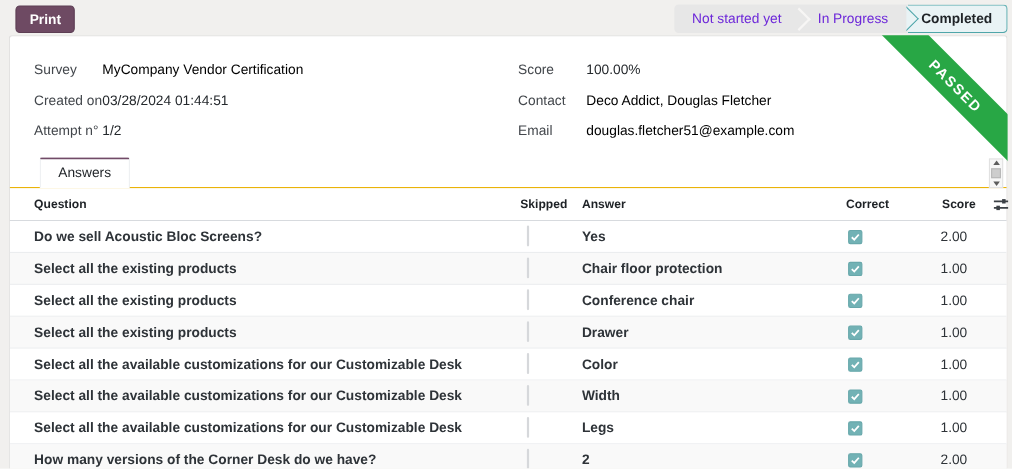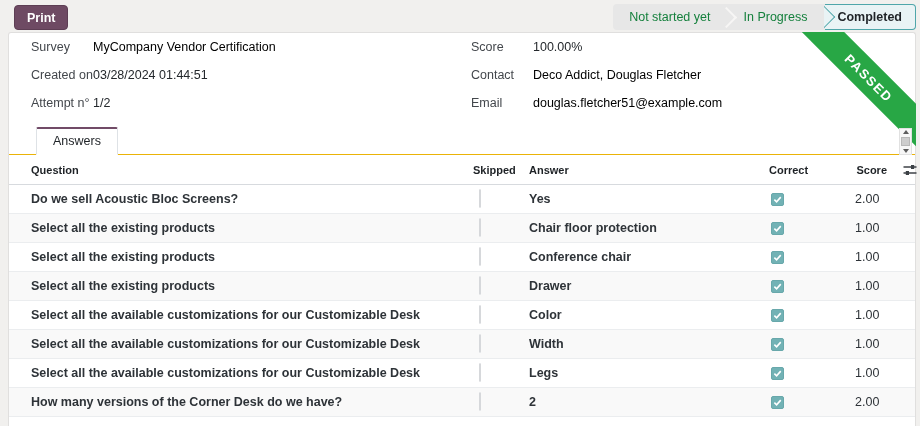--- a/index.html
+++ b/index.html
@@ -13,21 +13,21 @@
     position:absolute; left:14px; top:5px; height:25px; padding:0 12px;
     background:#6e4a63; color:#fff; font-size:12.5px; font-weight:bold;
     border:1px solid #5d3e54; border-radius:4px; cursor:pointer;
     font-family:"Liberation Sans", sans-serif;
   }
   .statusbar { position:absolute; right:4px; top:4px; height:26px; display:flex; align-items:stretch; }
   .status-pill {
     display:flex; align-items:center; background:#e7e7e7; border-radius:4px;
     padding:0 6px 0 0; height:26px;
   }
-  .stage { padding:0 16px; font-size:12.5px; color:#15803d; line-height:26px; white-space:nowrap; }
+  .stage { padding:0 16px; font-size:12.5px; color:#6d28d9; line-height:26px; white-space:nowrap; }
   .chev {
     width:15px; height:15px; transform:rotate(45deg); align-self:center;
     border-top:2px solid #f7f6f5; border-right:2px solid #f7f6f5;
     margin:0 -7px 0 -7px; flex:none;
   }
   .stage-done {
     position:relative; margin-left:-4px; background:#e9f3f5;
     border:1px solid #4fa6aa; border-left:none; border-radius:0 4px 4px 0;
     padding:0 13px 0 12px; height:26px; line-height:24px;
     font-size:12.5px; font-weight:bold; color:#1f2327; white-space:nowrap;
@@ -50,21 +50,21 @@
   .ribbon-corner { position:absolute; top:-1px; right:-1px; width:120px; height:120px;
     overflow:hidden; pointer-events:none; border-top-right-radius:3px; }
   .ribbon-band {
     position:absolute; top:31px; right:-38px; width:170px; height:30px;
     background:#28a745; transform:rotate(45deg);
     display:flex; align-items:center; justify-content:center;
     color:#fff; font-size:13px; font-weight:bold; letter-spacing:1.5px;
   }
 
   
-  .info { display:grid; grid-template-columns:1fr 1fr; }
+  .info { display:grid; grid-template-columns:1fr 1fr; padding-top:16px; }
   .info-col-left { padding-left:22px; }
   .info-col-right { padding-left:9px; }
   .info-row { display:flex; height:28px; align-items:center; }
   .info-label { width:62px; flex:none; font-size:12.5px; color:#43474c; }
   .info-value { font-size:12.5px; color:#24282c; }
   .link { color:#000000; cursor:pointer; text-decoration:none; }
 
   
   .tabbar { position:relative; margin-top:10px; height:28px;
     border-bottom:1px solid #eab308; padding-left:27px; display:flex; align-items:center; }

